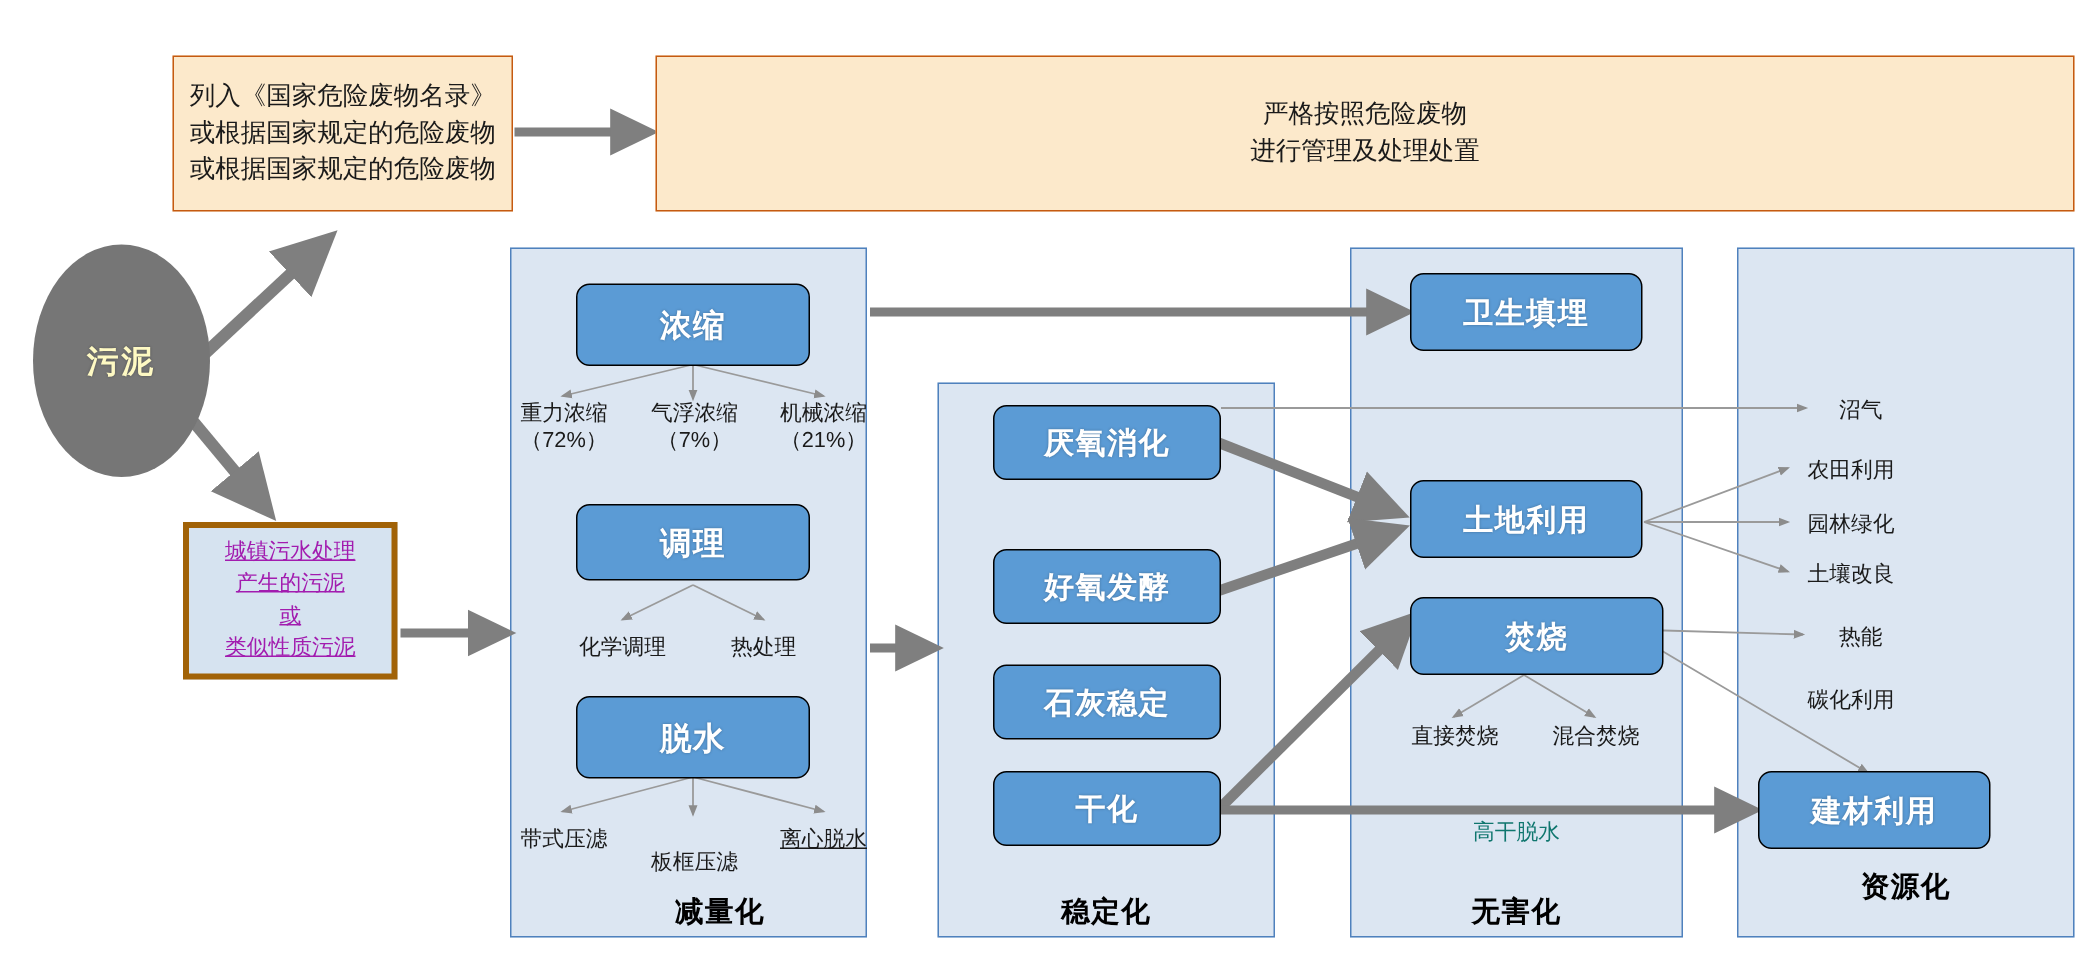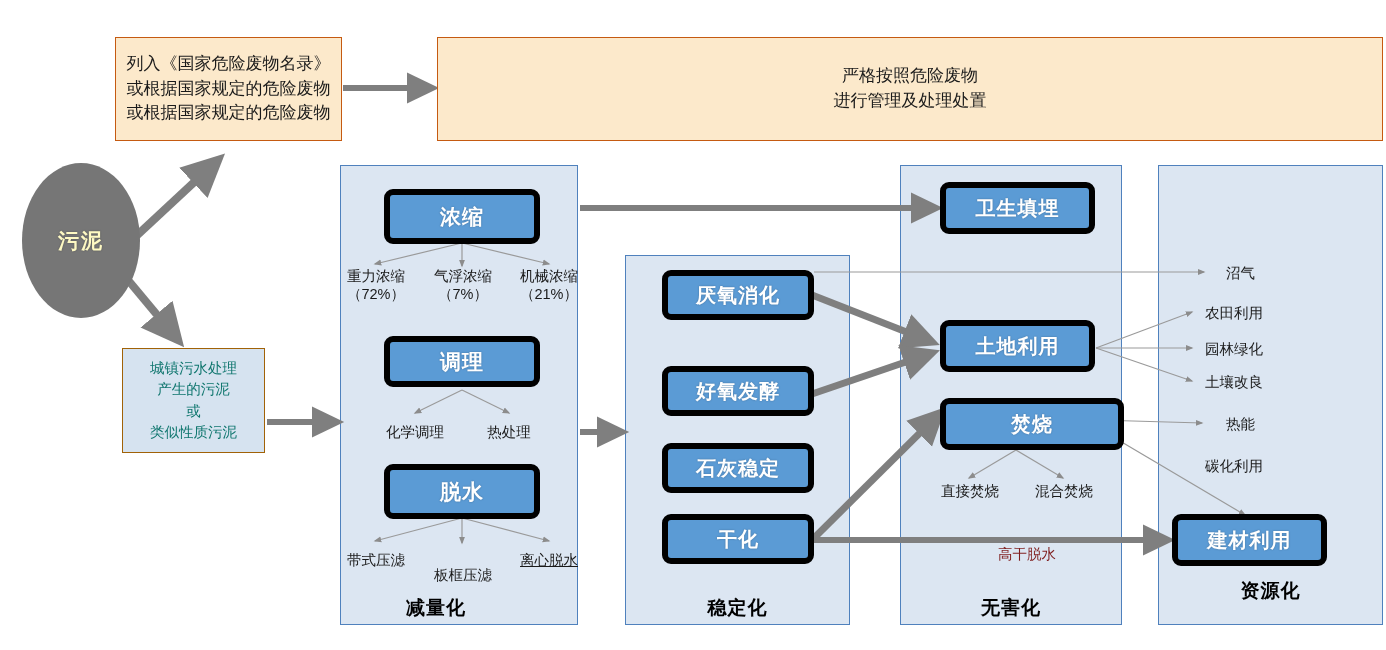--- a/index.html
+++ b/index.html
@@ -5,55 +5,55 @@
   html,body{margin:0;padding:0;background:#ffffff;}
   body{width:1386px;height:650px;overflow:hidden;
        font-family:"Liberation Sans","DejaVu Sans",sans-serif;}
   #stage{position:relative;width:1386px;height:650px;background:#fff;}
   svg.layer{position:absolute;left:0;top:0;width:1386px;height:650px;pointer-events:none;}
 
   .panel{position:absolute;background:#DCE6F2;border:1px solid #4F81BD;box-sizing:border-box;}
   .panel-title{position:absolute;width:100%;text-align:center;font-weight:bold;
                font-size:19px;color:#000;letter-spacing:1px;}
 
-  .nodebox{position:absolute;background:#5B9BD5;border:6px solid #000000;border-radius:9px;
+  .nodebox{position:absolute;background:#5B9BD5;border:1px solid #000000;border-radius:9px;
            color:#fff;font-weight:bold;display:flex;align-items:center;justify-content:center;
            box-sizing:border-box;letter-spacing:1px;
            text-shadow:0 0 2px rgba(0,0,0,.28);}
 
   .sublabel{position:absolute;text-align:center;font-size:14.5px;color:#1a1a1a;line-height:1.25;
             white-space:nowrap;}
 
   .orangebox{position:absolute;background:#FCE9CB;border:1.4px solid #C55A11;box-sizing:border-box;
              display:flex;align-items:center;justify-content:center;text-align:center;
              font-size:17px;color:#1a1a1a;line-height:1.45;}
 
-  .bluebox{position:absolute;background:#D6E3F0;border:1px solid #a16207;box-sizing:border-box;
+  .bluebox{position:absolute;background:#D6E3F0;border:4px solid #a16207;box-sizing:border-box;
            display:flex;align-items:center;justify-content:center;text-align:center;
-           font-size:14.5px;color:#0f766e;line-height:1.45;}
+           font-size:14.5px;color:#a21caf;line-height:1.45;text-decoration:underline;}
 
   .ellipse{position:absolute;background:#767676;border-radius:50%;
            display:flex;align-items:center;justify-content:center;
            color:#fef9c3;font-weight:bold;font-size:21px;letter-spacing:2px;
            text-shadow:0 0 2px rgba(0,0,0,.3);}
 
   .rlabel{position:absolute;font-size:14.5px;color:#1a1a1a;white-space:nowrap;}
-  .edgelabel{position:absolute;font-size:14.5px;color:#7f1d1d;white-space:nowrap;margin-left:16px;}
+  .edgelabel{position:absolute;font-size:14.5px;color:#0f766e;white-space:nowrap;}
 </style>
 </head>
 <body>
 
 <div id="stage">
 
   <div class="panel" style="left:340px;top:165px;width:238px;height:460px;"></div>
   <div class="panel" style="left:625px;top:255px;width:225px;height:370px;"></div>
   <div class="panel" style="left:900px;top:165px;width:222px;height:460px;"></div>
   <div class="panel" style="left:1158px;top:165px;width:225px;height:460px;"></div>
 
-  <div class="panel-title" style="left:340px;top:595px;width:192px;">减量化</div>
+  <div class="panel-title" style="left:340px;top:595px;width:192px;padding-left:44px;">减量化</div>
   <div class="panel-title" style="left:625px;top:595px;width:225px;">稳定化</div>
   <div class="panel-title" style="left:900px;top:595px;width:222px;">无害化</div>
   <div class="panel-title" style="left:1158px;top:578px;width:225px;">资源化</div>
 
   <svg class="layer" viewBox="0 0 1386 650">
     <defs>
       <marker id="thickHead" markerWidth="6" markerHeight="6" refX="4.2" refY="3" orient="auto" markerUnits="strokeWidth">
         <path d="M0,0.4 L5.4,3 L0,5.6 z" fill="#7F7F7F"></path>
       </marker>
       <marker id="thinHead" markerWidth="7" markerHeight="7" refX="5.2" refY="3.5" orient="auto" markerUnits="strokeWidth">
@@ -182,21 +182,21 @@
   <div class="nodebox" style="left:662px;top:514px;width:152px;height:50px;font-size:20px;">
     <span>干化</span>
   </div>
 
   <div class="nodebox" style="left:940px;top:182px;width:155px;height:52px;font-size:20px;">
     <span>卫生填埋</span>
   </div>
   <div class="nodebox" style="left:940px;top:320px;width:155px;height:52px;font-size:20px;">
     <span>土地利用</span>
   </div>
-  <div class="nodebox" style="left:940px;top:398px;width:184px;height:52px;font-size:20px;">
+  <div class="nodebox" style="left:940px;top:398px;width:169px;height:52px;font-size:20px;">
     <span>焚烧</span>
   </div>
 
   <div class="sublabel" style="left:934px;top:482px;width:72px;">直接焚烧</div>
   <div class="sublabel" style="left:1028px;top:482px;width:72px;">混合焚烧</div>
 
   <div class="edgelabel" style="left:982px;top:545px;">高干脱水</div>
 
   <div class="rlabel" style="left:1226px;top:264px;">沼气</div>
   <div class="rlabel" style="left:1205px;top:304px;">农田利用</div>

